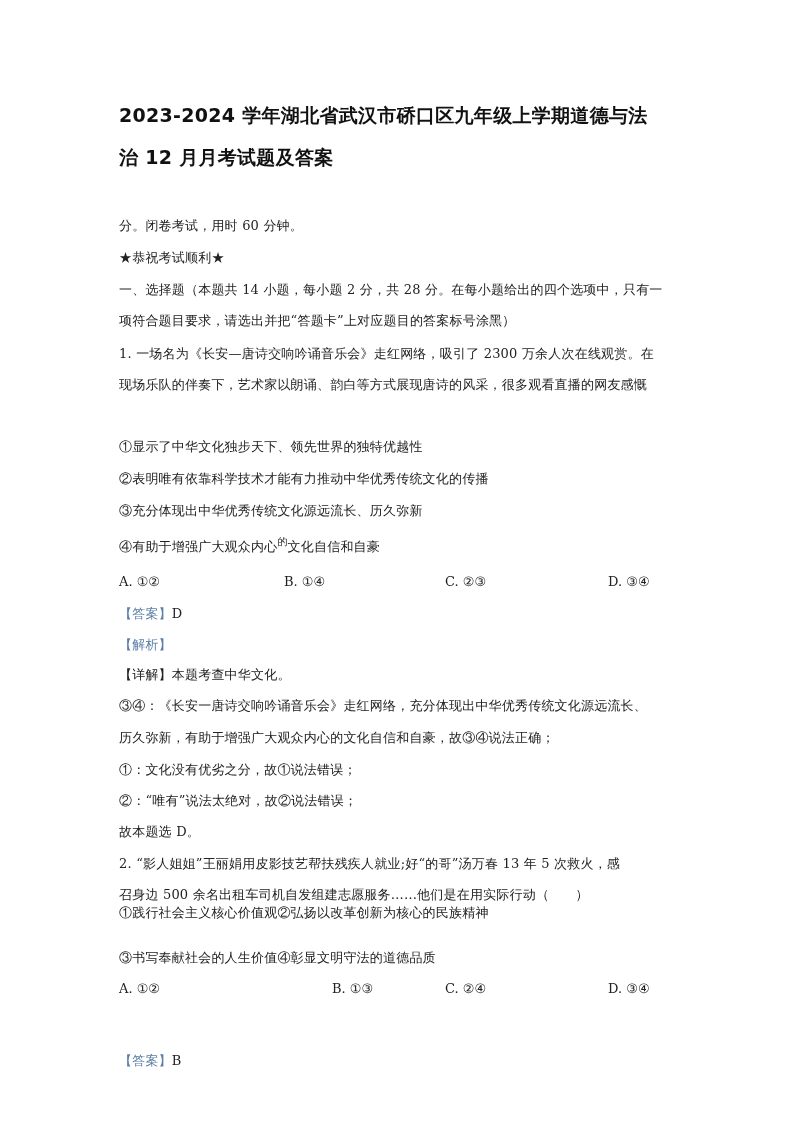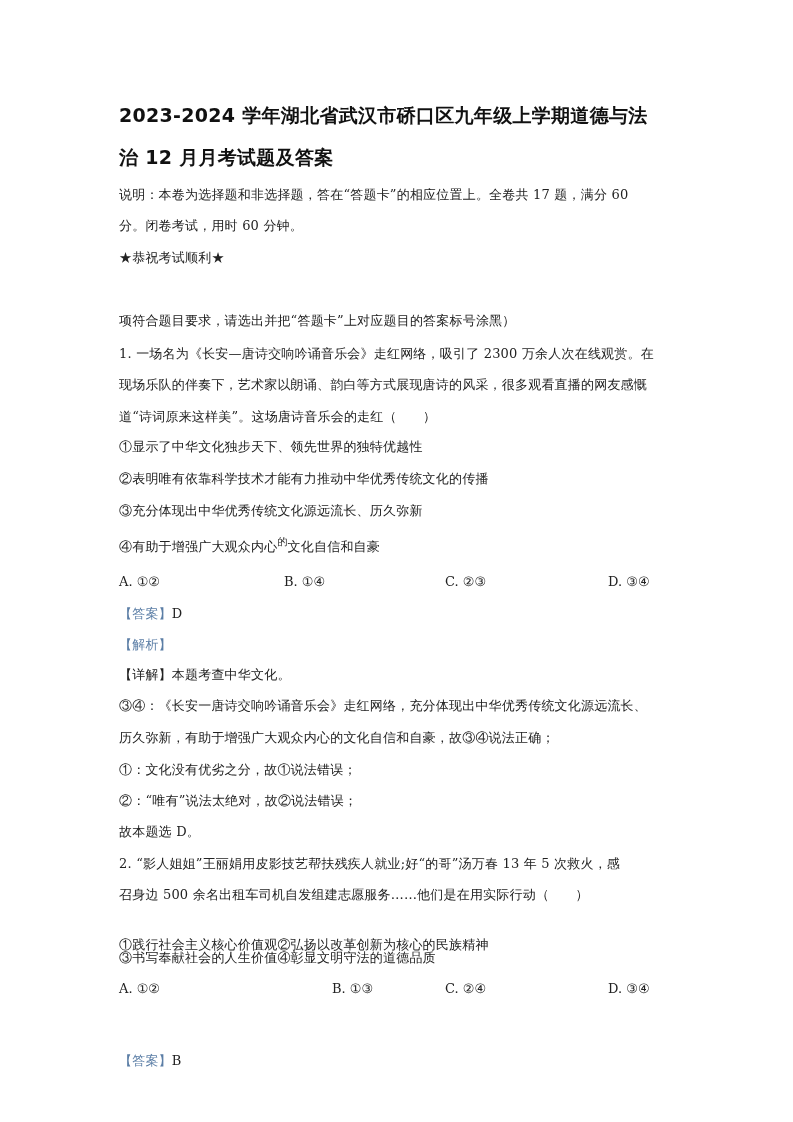--- a/index.html
+++ b/index.html
@@ -16,30 +16,29 @@
   .sup { font-size: 10px; position: relative; top: -6px; }
 </style>
 </head>
 <body>
 
 <div class="page">
 
   <div class="title" style="top:103px;">2023-2024 学年湖北省武汉市硚口区九年级上学期道德与法</div>
   <div class="title" style="top:145px;">治 12 月月考试题及答案</div>
 
-  <div class="line" style="top:186px;">说明：本卷为选择题和非选择题，答在“答题卡”的相应位置上。全卷共 17 题，满分 60</div>
   <div class="line" style="top:217px;">分。闭卷考试，用时 60 分钟。</div>
 
   <div class="line" style="top:249px;">★恭祝考试顺利★</div>
 
+  <div class="line" style="top:281px;">一、选择题（本题共 14 小题，每小题 2 分，共 28 分。在每小题给出的四个选项中，只有一</div>
   <div class="line" style="top:312px;">项符合题目要求，请选出并把“答题卡”上对应题目的答案标号涂黑）</div>
 
   <div class="line" style="top:345px;">1. 一场名为《长安—唐诗交响吟诵音乐会》走红网络，吸引了 2300 万余人次在线观赏。在</div>
   <div class="line" style="top:376px;">现场乐队的伴奏下，艺术家以朗诵、韵白等方式展现唐诗的风采，很多观看直播的网友感慨</div>
-  <div class="line" style="top:408px;">道“诗词原来这样美”。这场唐诗音乐会的走红（　　）</div>
 
   <div class="line" style="top:438px;">①显示了中华文化独步天下、领先世界的独特优越性</div>
   <div class="line" style="top:470px;">②表明唯有依靠科学技术才能有力推动中华优秀传统文化的传播</div>
   <div class="line" style="top:502px;">③充分体现出中华优秀传统文化源远流长、历久弥新</div>
   <div class="line" style="top:538px;">
     <span>④有助于增强广大观众内心</span><span class="sup">的</span><span>文化自信和自豪</span>
   </div>
 
   <div class="opts" style="top:574px;">
     <span class="opt" style="left:0px;">A. ①②</span>
@@ -58,21 +57,21 @@
     <span class="tag-dark">【详解】</span><span>本题考查中华文化。</span>
   </div>
   <div class="line" style="top:697px;">③④：《长安一唐诗交响吟诵音乐会》走红网络，充分体现出中华优秀传统文化源远流长、</div>
   <div class="line" style="top:729px;">历久弥新，有助于增强广大观众内心的文化自信和自豪，故③④说法正确；</div>
   <div class="line" style="top:761px;">①：文化没有优劣之分，故①说法错误；</div>
   <div class="line" style="top:792px;">②：“唯有”说法太绝对，故②说法错误；</div>
   <div class="line" style="top:823px;">故本题选 D。</div>
 
   <div class="line" style="top:855px;">2. “影人姐姐”王丽娟用皮影技艺帮扶残疾人就业;好“的哥”汤万春 13 年 5 次救火，感</div>
   <div class="line" style="top:886px;">召身边 500 余名出租车司机自发组建志愿服务……他们是在用实际行动（　　）</div>
-  <div class="line" style="top:936px;">①践行社会主义核心价值观②弘扬以改革创新为核心的民族精神</div>
+  <div class="line" style="top:904px;">①践行社会主义核心价值观②弘扬以改革创新为核心的民族精神</div>
   <div class="line" style="top:949px;">③书写奉献社会的人生价值④彰显文明守法的道德品质</div>
 
   <div class="opts" style="top:981px;">
     <span class="opt" style="left:0px;">A. ①②</span>
     <span class="opt" style="left:165px;margin-left:48px;">B. ①③</span>
     <span class="opt" style="left:326px;">C. ②④</span>
     <span class="opt" style="left:489px;">D. ③④</span>
   </div>
 
   <div class="line" style="top:1052px;">

